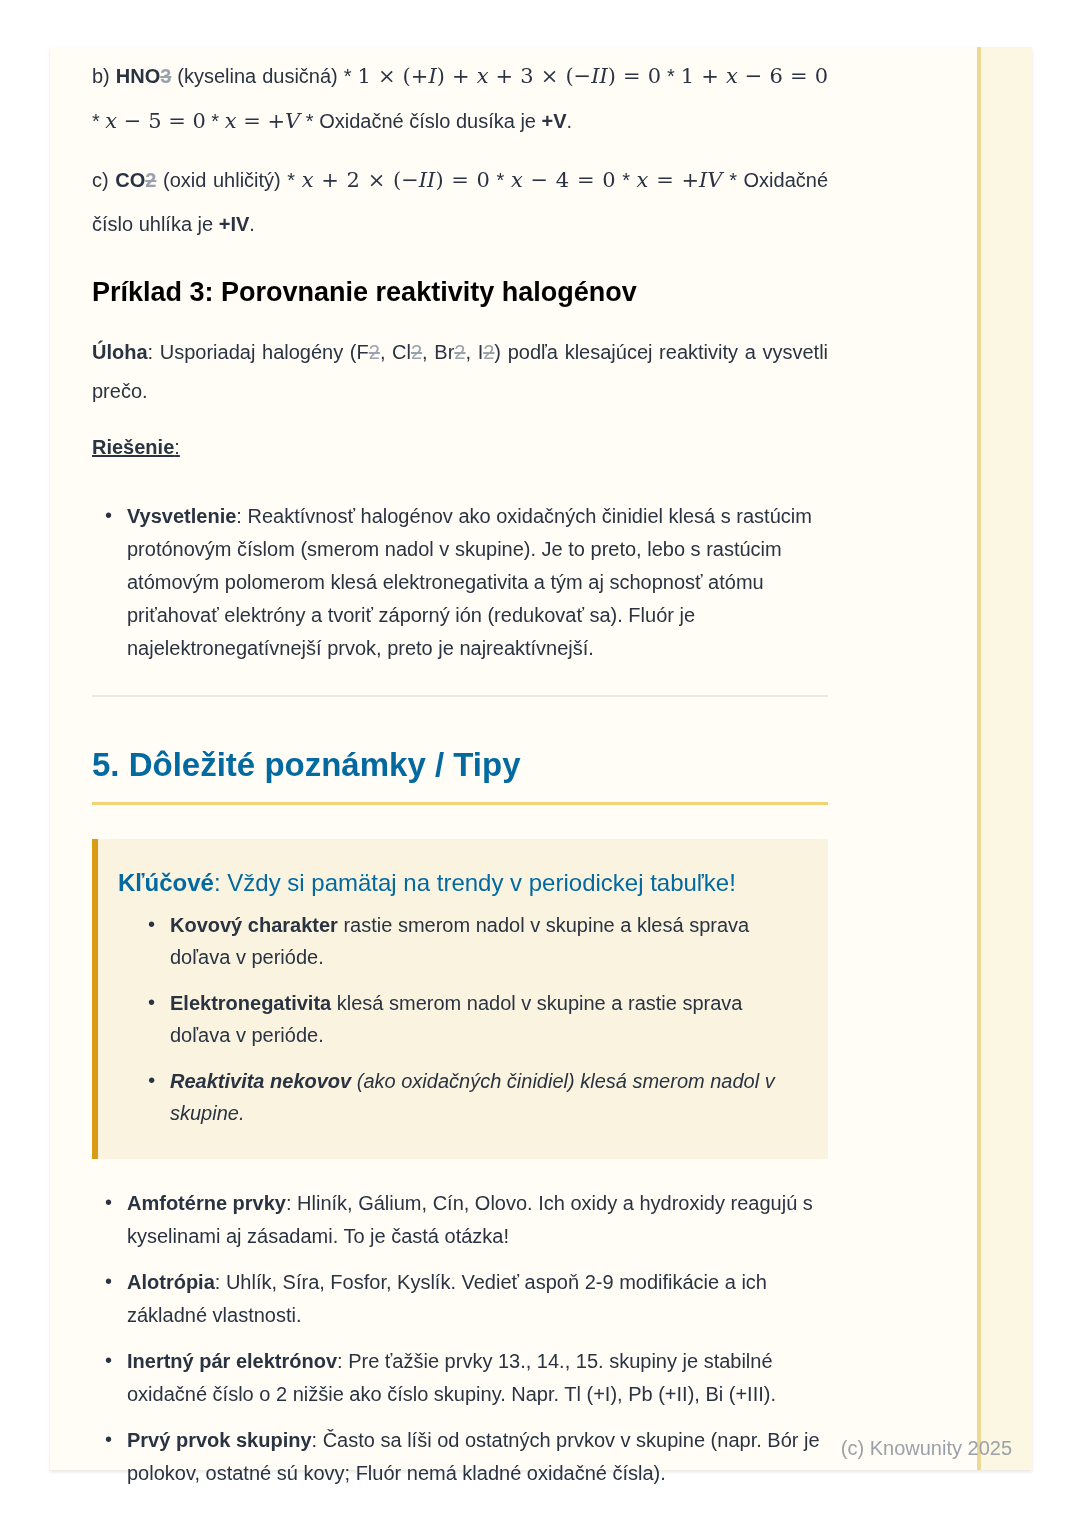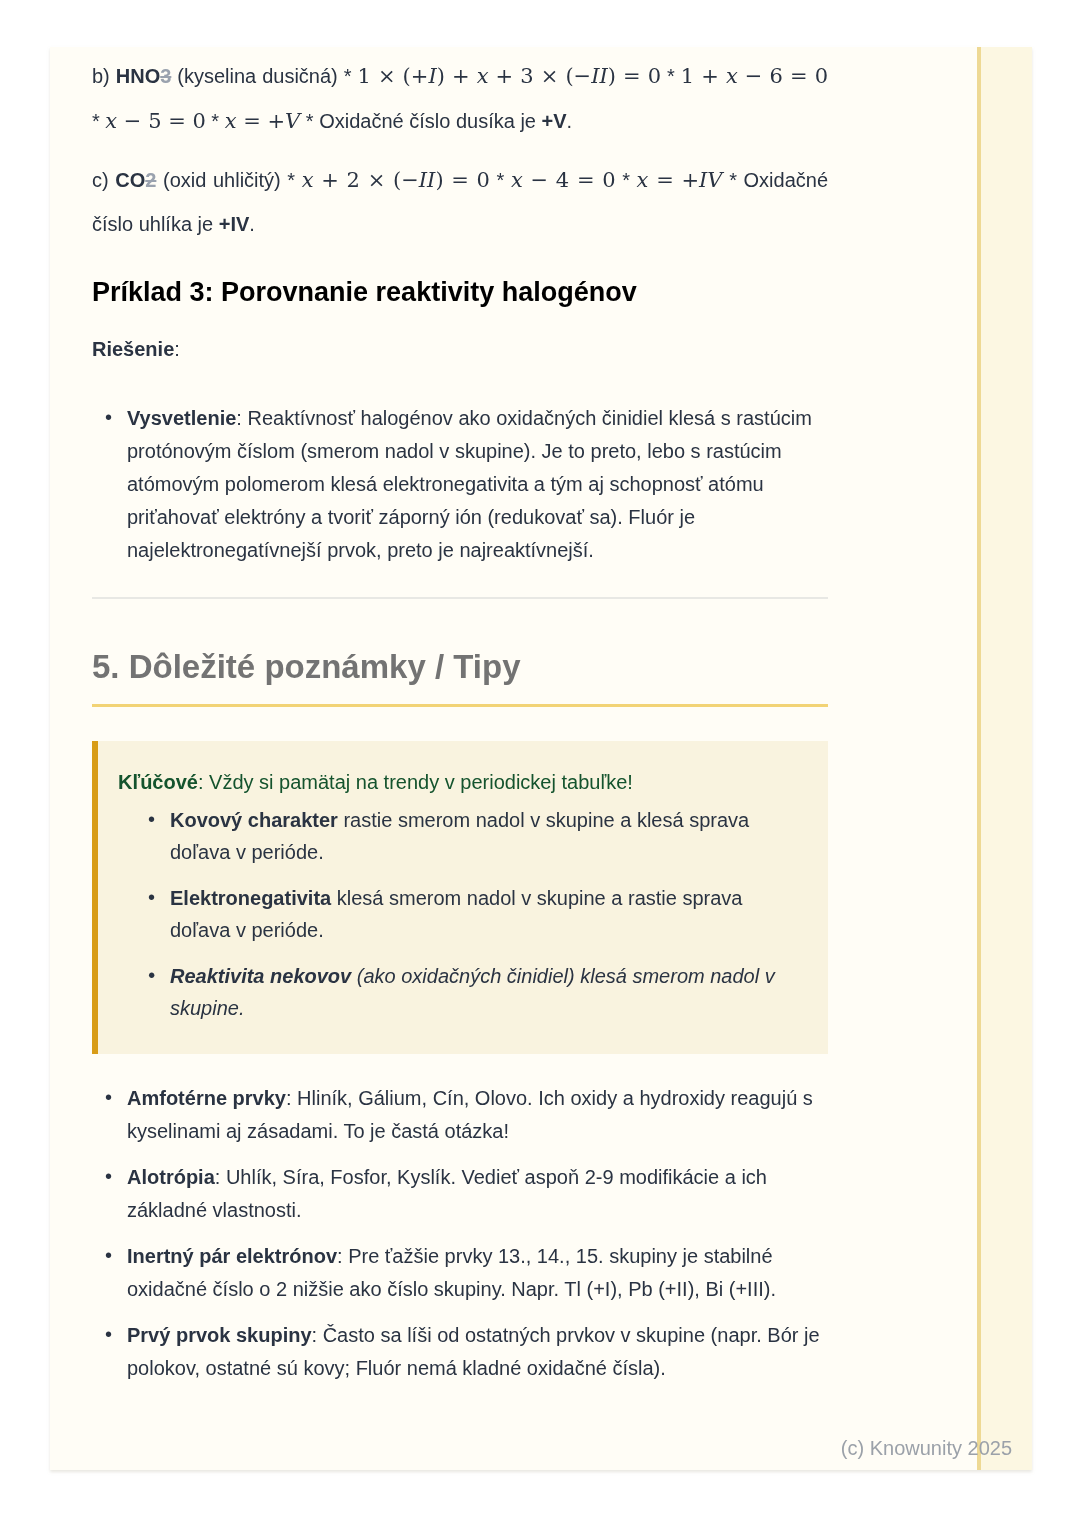--- a/index.html
+++ b/index.html
@@ -50,21 +50,21 @@
     padding-top: 7px;
     color: #2a3342;
   }
   p.para {
     margin: 0 0 20px 0;
     font-size: 20px;
     line-height: 1.95;
     color: #2a3342;
   }
   p.para.mathpara { line-height: 2.15; margin-bottom: 14px; }
-  p.para.tight { line-height: 1.65; margin-bottom: 36px; }
+  p.para.tight { line-height: 1.65; margin-bottom: 36px; text-decoration: underline; }
   .justify { text-align: justify; }
   .b { font-weight: bold; }
   .strike { color: #9aa2ae; text-decoration: line-through; }
   .gray { color: #5f6877; }
   .math {
     font-family: "DejaVu Serif", serif;
     font-size: 21px;
   }
   .mathit {
     font-family: "DejaVu Serif", serif;
@@ -76,21 +76,21 @@
     font-size: 27px;
     line-height: 1.2;
     font-weight: bold;
     color: #000000;
   }
   h1.chapter-heading {
     margin: 48px 0 0 0;
     font-size: 33px;
     line-height: 1.2;
     font-weight: bold;
-    color: #737373;
+    color: #0369a1;
   }
   .heading-underline {
     height: 3px;
     width: 100%;
     background: #f2d375;
     margin: 18px 0 0 0;
   }
   .divider {
     height: 2px;
     width: 100%;
@@ -119,23 +119,23 @@
     font-size: 20px;
   }
   .callout {
     margin: 34px 0 0 0;
     background: #f9f3df;
     border-left: 6px solid #d89c17;
     padding: 25px 30px 30px 20px;
   }
   .callout p.lead {
     margin: 0;
-    font-size: 20px;
+    font-size: 24px;
     line-height: 1.6;
-    color: #14532d;
+    color: #0369a1;
   }
   .callout ul.doc {
     margin-top: 6px;
     padding-left: 30px;
   }
   .callout ul.doc li {
     line-height: 1.6;
     margin-bottom: 14px;
   }
   .callout ul.doc li:last-child { margin-bottom: 0; font-style: italic; }
@@ -153,20 +153,21 @@
 <body>
 
 <div class="canvas">
   <div class="sheet">
     <div class="stripe"></div>
     <div class="stripe-line"></div>
     <div class="content" id="doc-content">
         <p class="para justify mathpara"><span>b) </span><span class="b">HNO</span><span class="b strike">3</span><span> (kyselina dusičná) * </span><span class="math">1 × (+</span><span class="mathit">I</span><span class="math">) + </span><span class="mathit">x</span><span class="math"> + 3 × (−</span><span class="mathit">II</span><span class="math">) = 0</span><span> * </span><span class="math">1 + </span><span class="mathit">x</span><span class="math"> − 6 = 0</span><span> * </span><span class="mathit">x</span><span class="math"> − 5 = 0</span><span> * </span><span class="mathit">x</span><span class="math"> = +</span><span class="mathit">V</span><span> * Oxidačné číslo dusíka je </span><span class="b">+V</span><span>.</span></p>
         <p class="para justify mathpara"><span>c) </span><span class="b">CO</span><span class="b strike">2</span><span> (oxid uhličitý) * </span><span class="mathit">x</span><span class="math"> + 2 × (−</span><span class="mathit">II</span><span class="math">) = 0</span><span> * </span><span class="mathit">x</span><span class="math"> − 4 = 0</span><span> * </span><span class="mathit">x</span><span class="math"> = +</span><span class="mathit">IV</span><span> * Oxidačné číslo uhlíka je </span><span class="b">+IV</span><span>.</span></p>
         <h2 class="section-heading">Príklad 3: Porovnanie reaktivity halogénov</h2>
+        <p class="para justify"><span class="b">Úloha</span><span>: Usporiadaj halogény (F</span><span class="strike">2</span><span>, Cl</span><span class="strike">2</span><span>, Br</span><span class="strike">2</span><span>, I</span><span class="strike">2</span><span>) podľa klesajúcej reaktivity a vysvetli prečo.</span></p>
         <p class="para tight"><span class="b">Riešenie</span><span>:</span></p>
         <ul class="doc">
           <li><span class="b">Vysvetlenie</span><span>: Reaktívnosť halogénov ako oxidačných činidiel klesá s rastúcim protónovým číslom (smerom nadol v skupine). Je to preto, lebo s rastúcim atómovým polomerom klesá elektronegativita a tým aj schopnosť atómu priťahovať elektróny a tvoriť záporný ión (redukovať sa). Fluór je najelektronegatívnejší prvok, preto je najreaktívnejší.</span></li>
         </ul>
         <div class="divider"></div>
         <h1 class="chapter-heading">5. Dôležité poznámky / Tipy</h1>
         <div class="heading-underline"></div>
         <div class="callout">
           <p class="lead"><span class="b">Kľúčové</span><span>: Vždy si pamätaj na trendy v periodickej tabuľke!</span></p>
           <ul class="doc">

